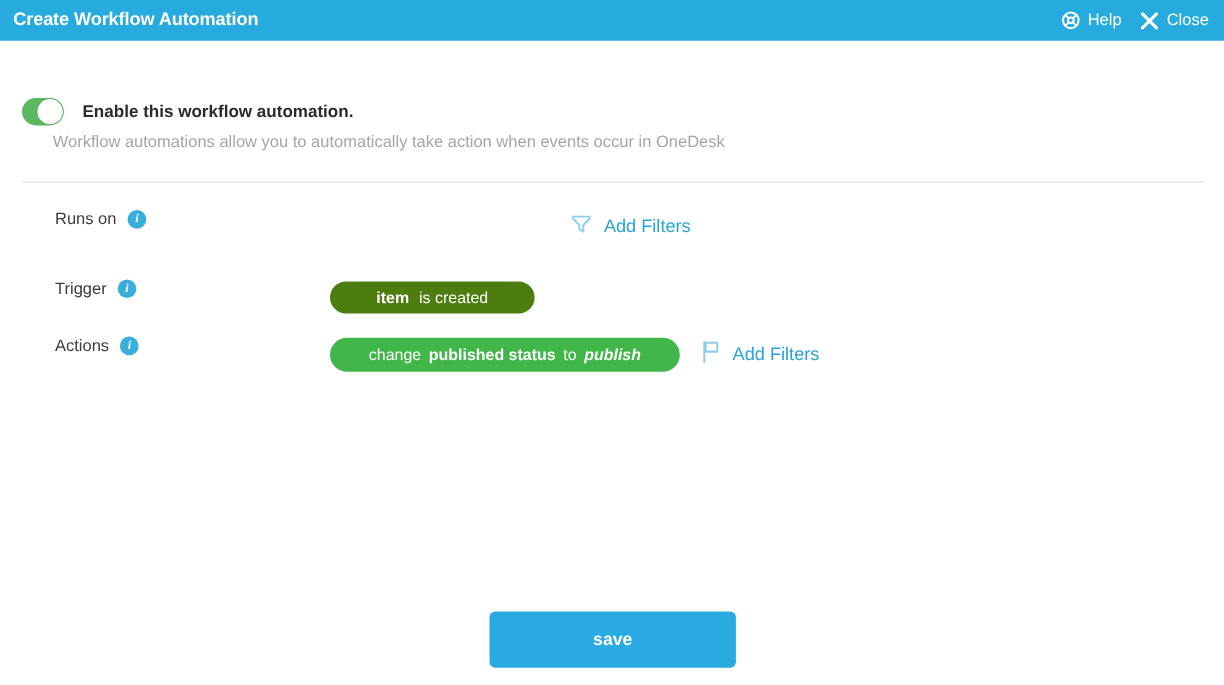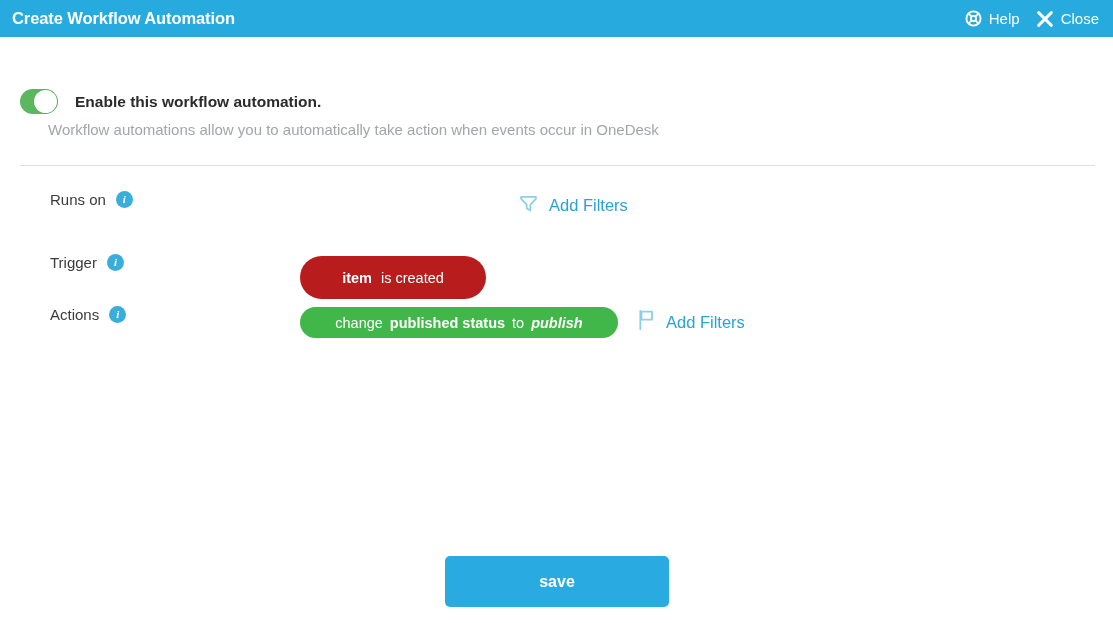--- a/index.html
+++ b/index.html
@@ -180,23 +180,23 @@
   .caret-down {
     width: 0; height: 0;
     border-left: 6px solid transparent;
     border-right: 6px solid transparent;
     border-top: 7px solid #ffffff;
     display: inline-block;
     margin-top: 2px;
   }
   #pill-trigger {
     top: 0;
-    height: 43px;
+    height: 29px;
     width: 186px;
-    background: #b91c1c;
+    background: #4d7c0f;
     justify-content: center;
     gap: 9px;
     font-size: 14.5px;
   }
   #pill-trigger .bold { font-weight: bold; }
   #pill-action {
     top: 0;
     height: 31px;
     width: 318px;
     background: #41b649;

